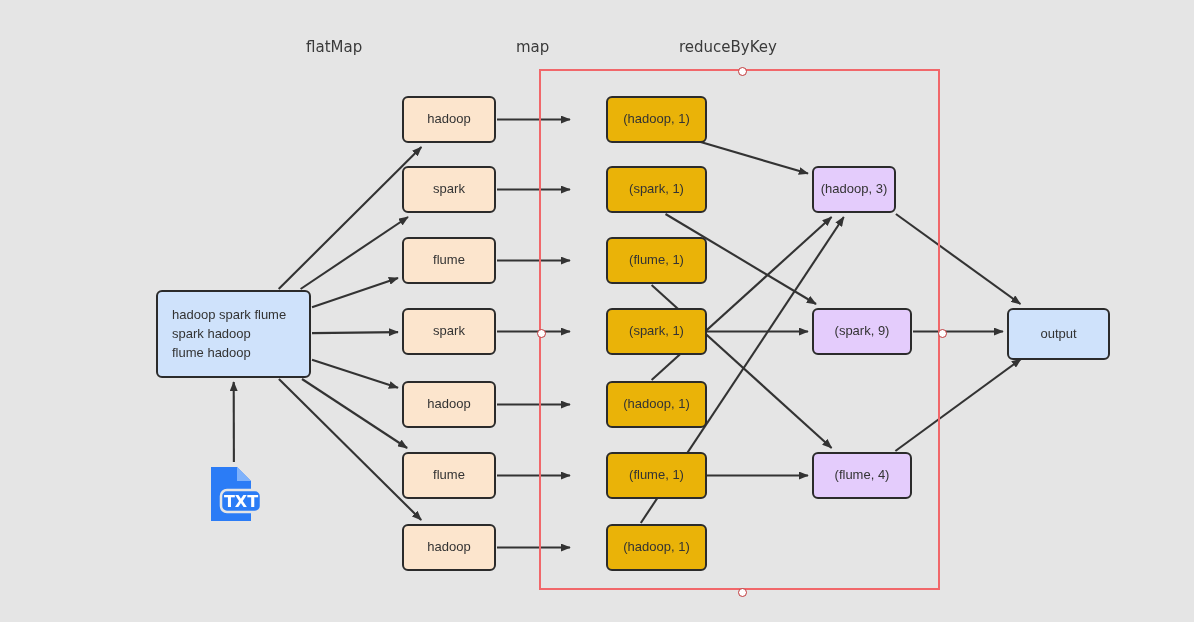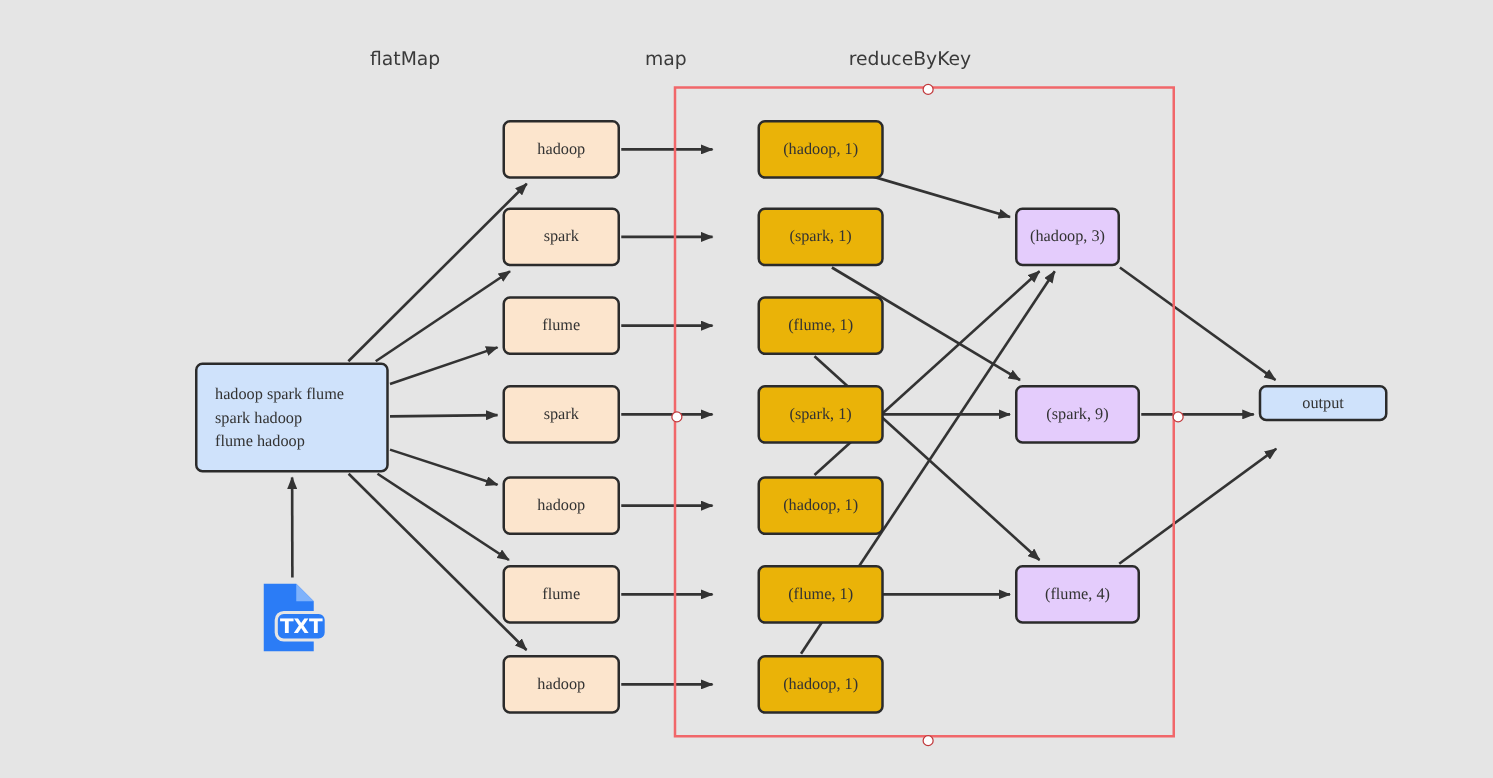--- a/index.html
+++ b/index.html
@@ -34,21 +34,21 @@
     box-sizing: border-box;
     border: 2px solid #2b2b2b;
     border-radius: 6px;
     display: flex;
     align-items: center;
     justify-content: center;
     font-size: 13px;
     color: #333333;
     text-align: center;
     line-height: 1.45;
-    font-family: Liberation Serif, serif;
+    font-family: Liberation Sans, sans-serif;
   }
   .node-source {
     background: #cfe2fb;
     justify-content: flex-start;
     align-items: flex-start;
     padding: 14px 14px;
     text-align: left;
     white-space: pre-line;
     font-size: 13px;
   }
@@ -111,21 +111,21 @@
         <line x1="665.5" y1="214.0" x2="816.0" y2="304.0" marker-end="url(#arrow)"></line>
         <line x1="676.0" y1="331.5" x2="808.0" y2="331.5" marker-end="url(#arrow)"></line>
         <line x1="651.6" y1="285.0" x2="831.6" y2="448.0" marker-end="url(#arrow)"></line>
         <line x1="676.0" y1="475.5" x2="808.0" y2="475.5" marker-end="url(#arrow)"></line>
         <line x1="895.9" y1="214.0" x2="1020.4" y2="304.0" marker-end="url(#arrow)"></line>
         <line x1="913.0" y1="331.5" x2="1003.0" y2="331.5" marker-end="url(#arrow)"></line>
         <line x1="895.4" y1="451.0" x2="1021.0" y2="359.0" marker-end="url(#arrow)"></line>
       </g>
   </svg>
 
-  <div class="stage-label" style="left:296px; top:38px;">flatMap</div>
+  <div class="stage-label" style="left:306px; top:38px;">flatMap</div>
   <div class="stage-label" style="left:516px; top:38px;">map</div>
   <div class="stage-label" style="left:679px; top:38px;">reduceByKey</div>
 
   <div id="selection-frame" style="left: 539px; top: 69px; width: 401px; height: 521px; border-color: rgb(241, 103, 106);">
       <div class="handle" style="left: 201px; top: 0px;"></div>
       <div class="handle" style="left: 201px; top: 521px;"></div>
       <div class="handle" style="left: 0px; top: 262px;"></div>
       <div class="handle" style="left: 401px; top: 262px;"></div>
     </div>
 
@@ -187,18 +187,18 @@
       </div>
       <div class="node node-reduce" style="left: 812px; top: 166px; width: 84px; height: 47px;">
         <span>(hadoop, 3)</span>
       </div>
       <div class="node node-reduce" style="left: 812px; top: 308px; width: 100px; height: 47px;">
         <span>(spark, 9)</span>
       </div>
       <div class="node node-reduce" style="left: 812px; top: 452px; width: 100px; height: 47px;">
         <span>(flume, 4)</span>
       </div>
-      <div class="node node-output" style="left: 1007px; top: 308px; width: 103px; height: 29px;">
+      <div class="node node-output" style="left: 1007px; top: 308px; width: 103px; height: 52px;">
         <span>output</span>
       </div>
     </div>
 
 </div>
 
 </body></html>

